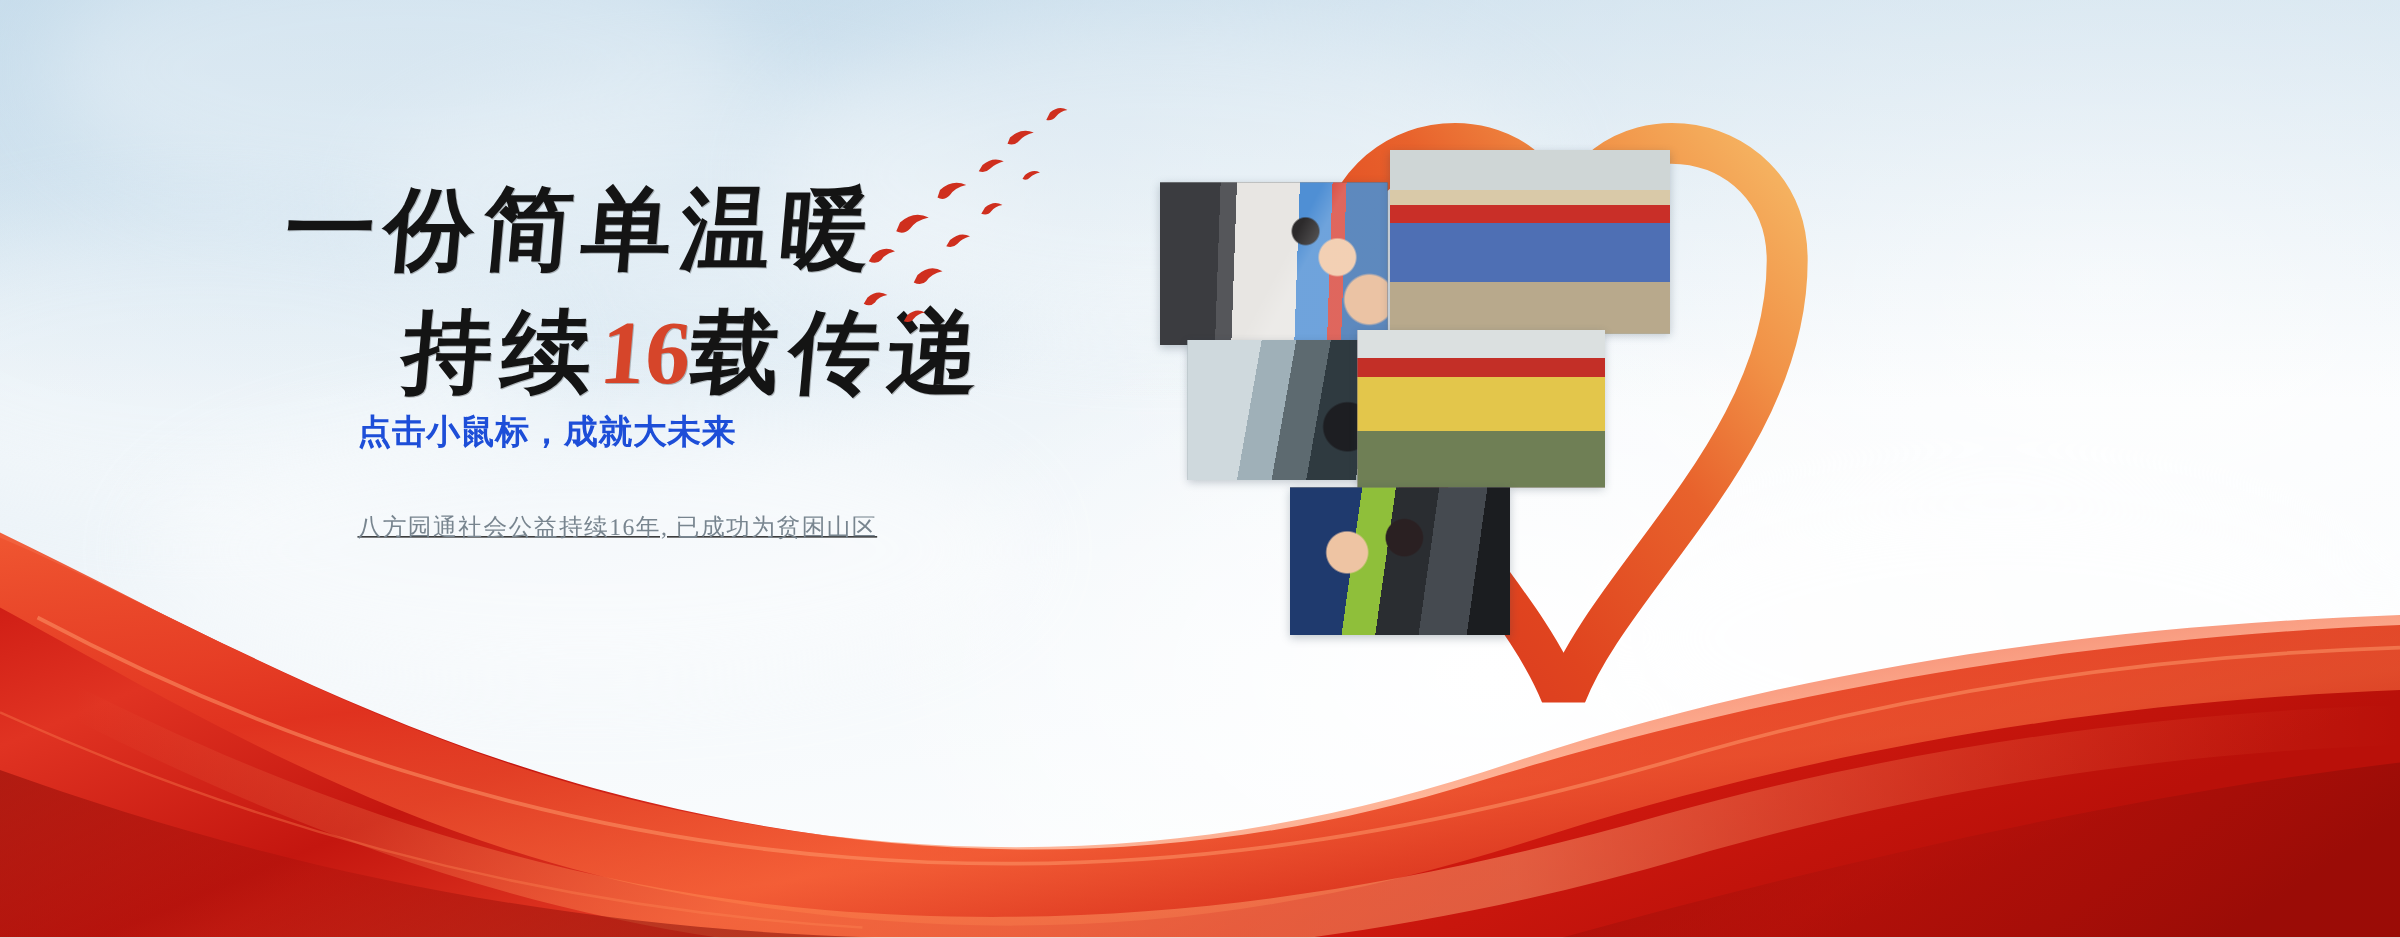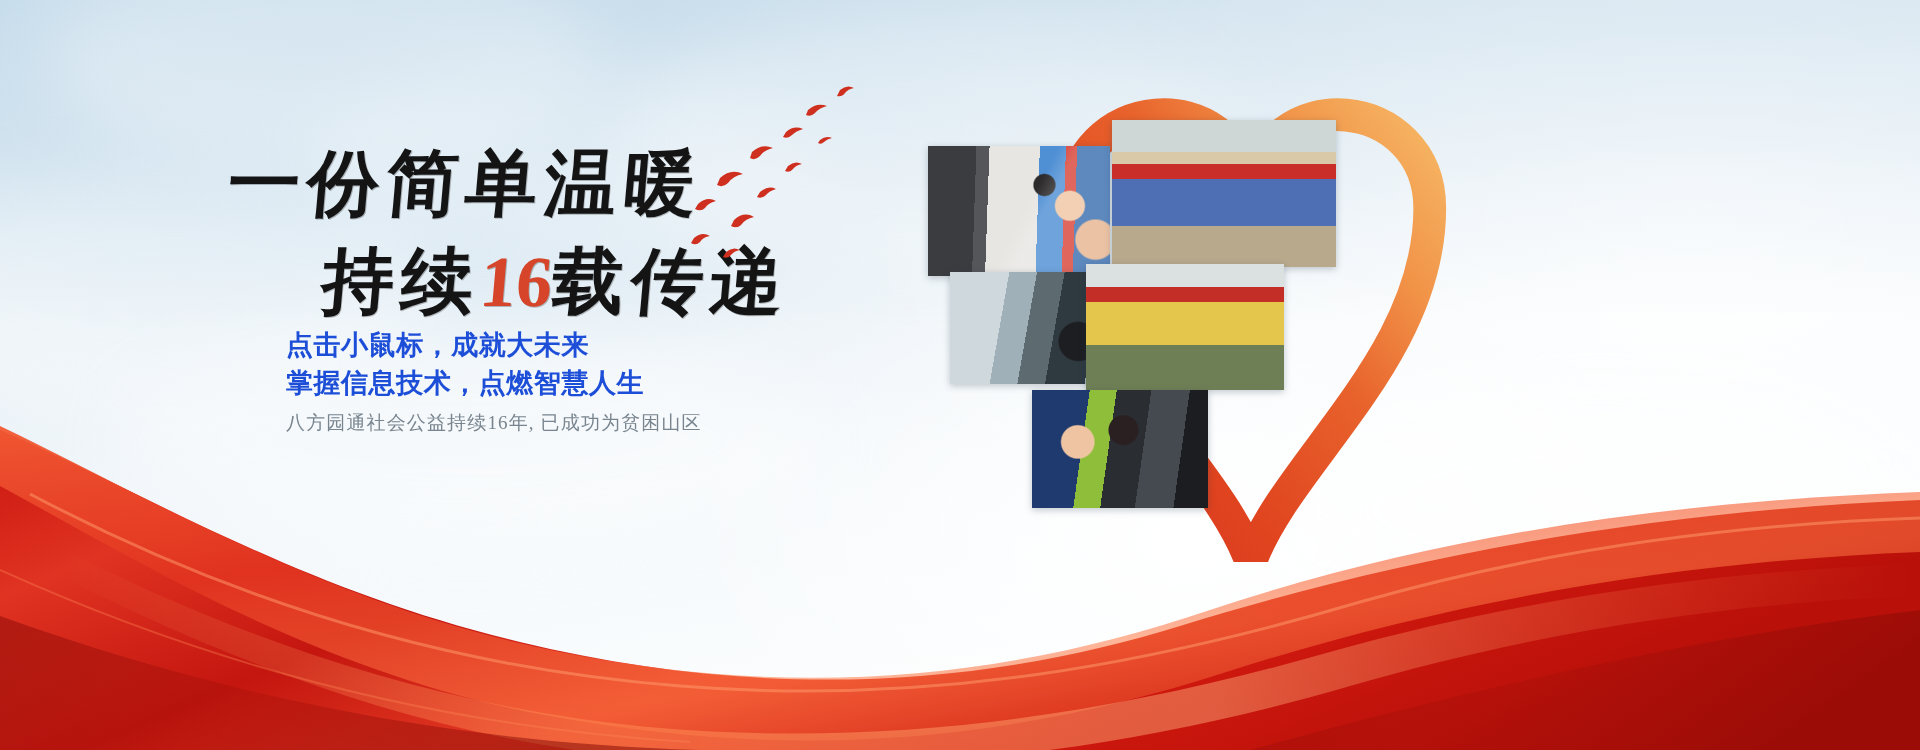--- a/index.html
+++ b/index.html
@@ -45,21 +45,21 @@
 
   
   .subtitle{position:absolute;left:286px;top:326px;width:640px;}
   .sub-line{
     font-family:"Liberation Sans","DejaVu Sans",sans-serif;
     font-weight:700;color:#1d4ed8;font-size:27px;line-height:38px;
     letter-spacing:.02em;white-space:nowrap;
   }
 
   
-  .body-copy{position:absolute;left:286px;top:408px;width:640px;}
+  .body-copy{position:absolute;left:286px;top:408px;width:640px;text-decoration:underline;}
   .body-line{
     font-family:"Liberation Serif","DejaVu Serif",serif;
     color:#78858f;font-size:19px;line-height:30px;
     letter-spacing:.06em;white-space:nowrap;
   }
 
   
   .birds{position:absolute;left:690px;top:80px;width:230px;height:210px;}
   .birds svg{display:block;}
 
@@ -123,21 +123,20 @@
     <div class="haze"></div>
   </div>
 
   <div class="headline nosel">
     <div class="hl-line hl-1">一份简单温暖</div>
     <div class="hl-line hl-2"><span>持续</span><span class="num">16</span><span>载传递</span></div>
   </div>
 
   <div class="subtitle nosel">
     <div class="sub-line">点击小鼠标，成就大未来</div>
-    <div class="sub-line">掌握信息技术，点燃智慧人生</div>
   </div>
 
   <div class="body-copy nosel">
     <div class="body-line">八方园通社会公益持续16年, 已成功为贫困山区</div>
   </div>
 
   <div class="birds">
     <svg width="230" height="210" viewBox="0 0 230 210">
       <g fill="#cf2f1e">
         <path d="M150 10 q7 -6 14 -2 q-6 1 -9 5 q-3 4 -8 3 z"></path>

